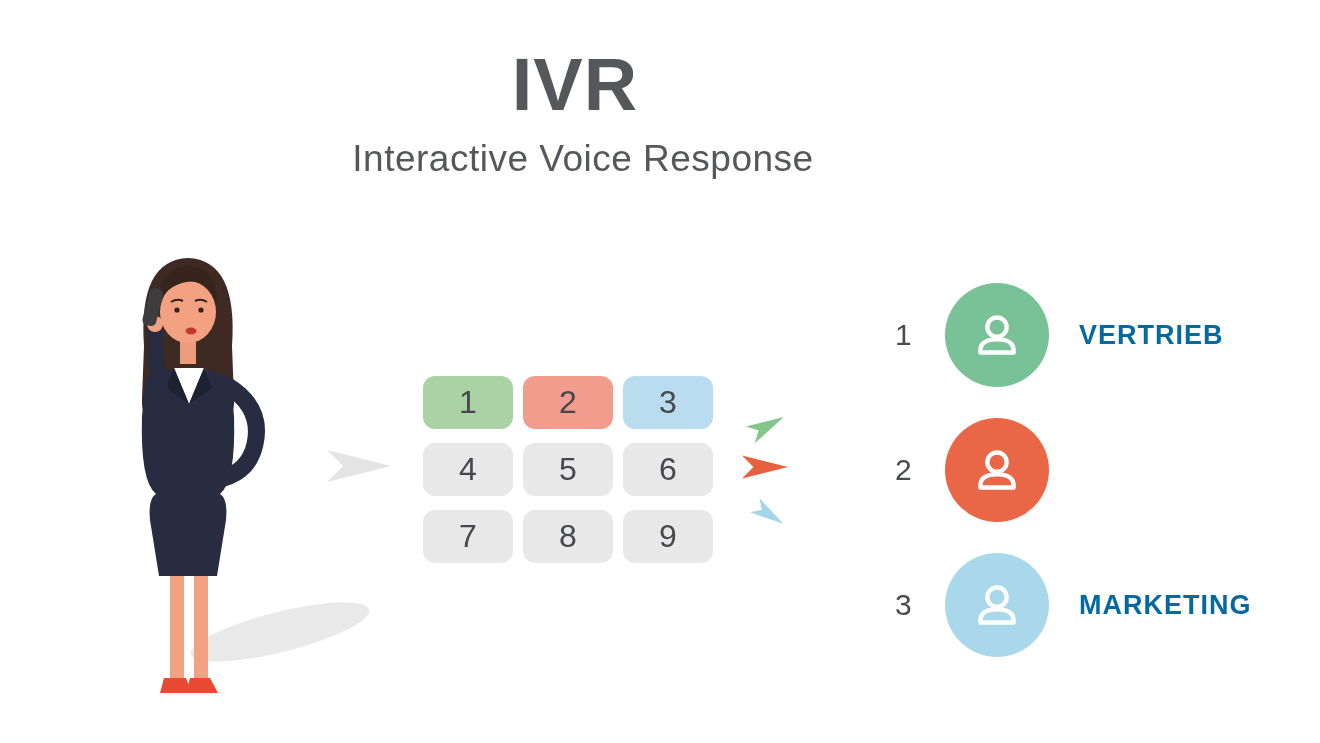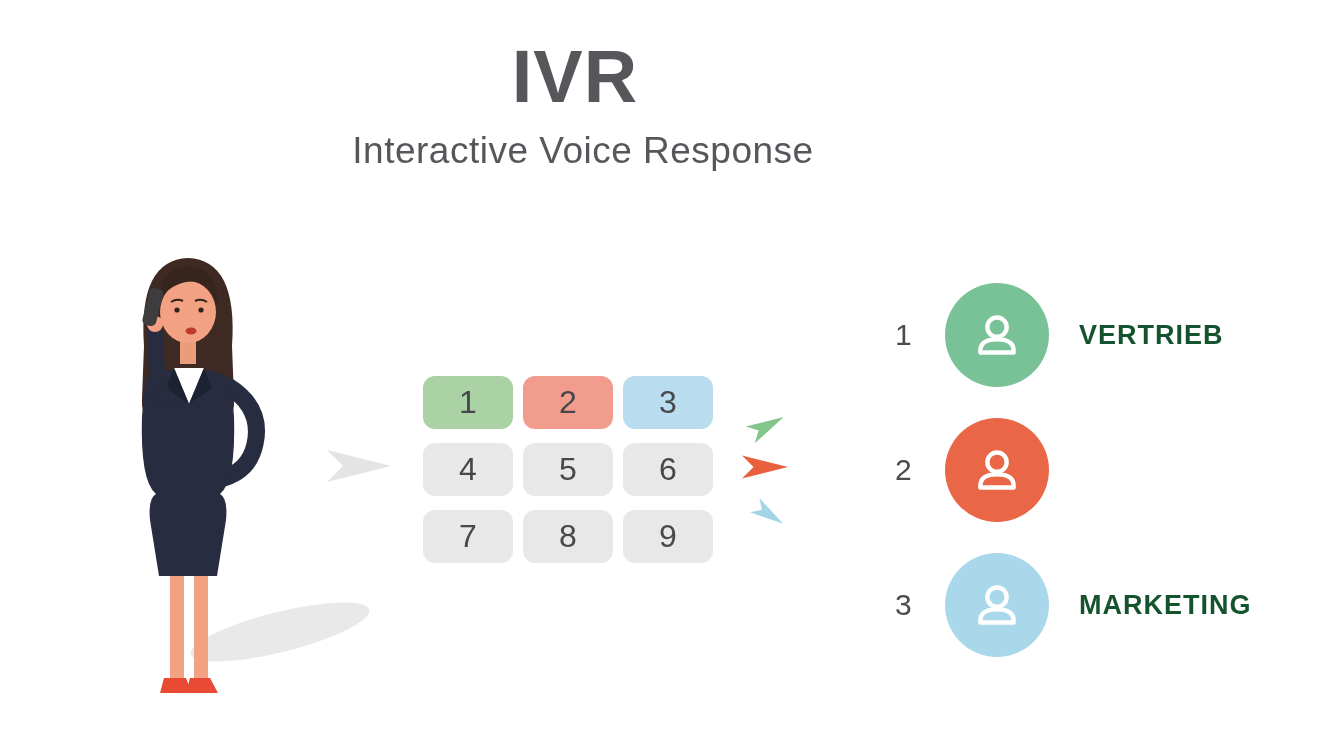--- a/index.html
+++ b/index.html
@@ -1,19 +1,19 @@
 <!DOCTYPE html>
 <html><head>
 <meta charset="utf-8">
 <style>
   html,body{margin:0;padding:0;background:#ffffff;font-family:"Liberation Sans",sans-serif;}
   .stage{position:relative;width:1320px;height:743px;background:#ffffff;overflow:hidden;}
 
   
-  .header{position:absolute;top:40px;left:0;width:1150px;text-align:center;color:#56575b;}
+  .header{position:absolute;top:48px;left:0;width:1150px;text-align:center;color:#56575b;}
   .header h1{margin:0;font-size:74px;font-weight:700;letter-spacing:1px;line-height:1;}
   .header p{margin:16px 0 0 16px;font-size:37px;font-weight:400;letter-spacing:0.5px;}
 
   
   .caller{position:absolute;left:58px;top:246px;width:320px;height:465px;}
 
   
   .input-arrow{position:absolute;left:326px;top:444px;width:66px;height:44px;}
   .input-arrow svg{display:block;width:100%;height:100%;}
 
@@ -29,21 +29,21 @@
   .route-arrow.r3{left:752px;top:502px;width:34px;height:25px;transform:rotate(33deg);}
 
   
   .dest-row{position:absolute;left:895px;height:104px;display:flex;align-items:center;}
   .dest-row.d1{top:283px;}
   .dest-row.d2{top:418px;}
   .dest-row.d3{top:553px;}
   .dest-number{width:40px;font-size:30px;color:#4b4c4f;}
   .dest-circle{width:104px;height:104px;border-radius:50%;margin-left:10px;display:flex;align-items:center;justify-content:center;flex:0 0 auto;}
   .dest-circle svg{display:block;}
-  .dest-label{margin-left:30px;font-size:27px;font-weight:700;letter-spacing:1px;color:#14532d;white-space:nowrap;}
+  .dest-label{margin-left:30px;font-size:27px;font-weight:700;letter-spacing:1px;color:#0369a1;white-space:nowrap;}
 </style>
 </head>
 <body>
 
 <div class="stage">
 
   <div class="header">
     <h1>IVR</h1>
     <p>Interactive Voice Response</p>
   </div>

